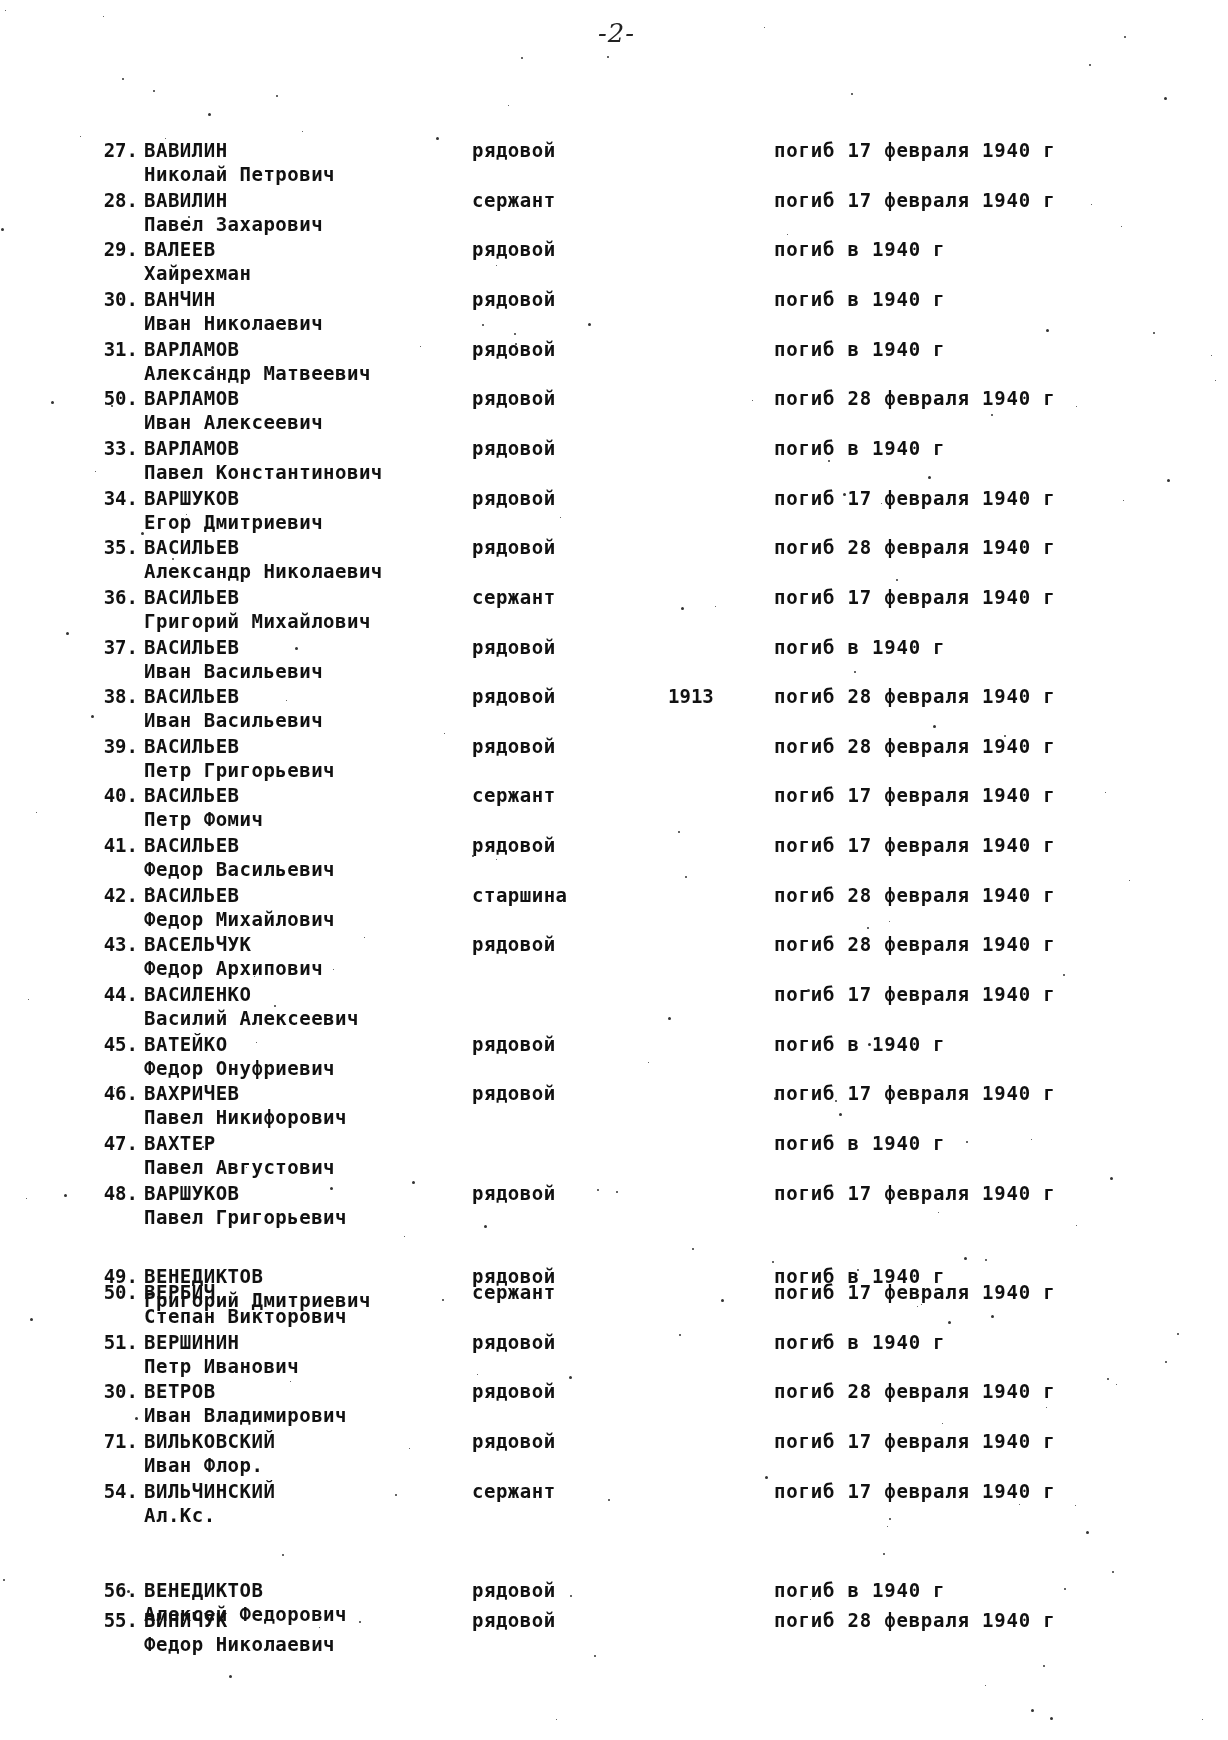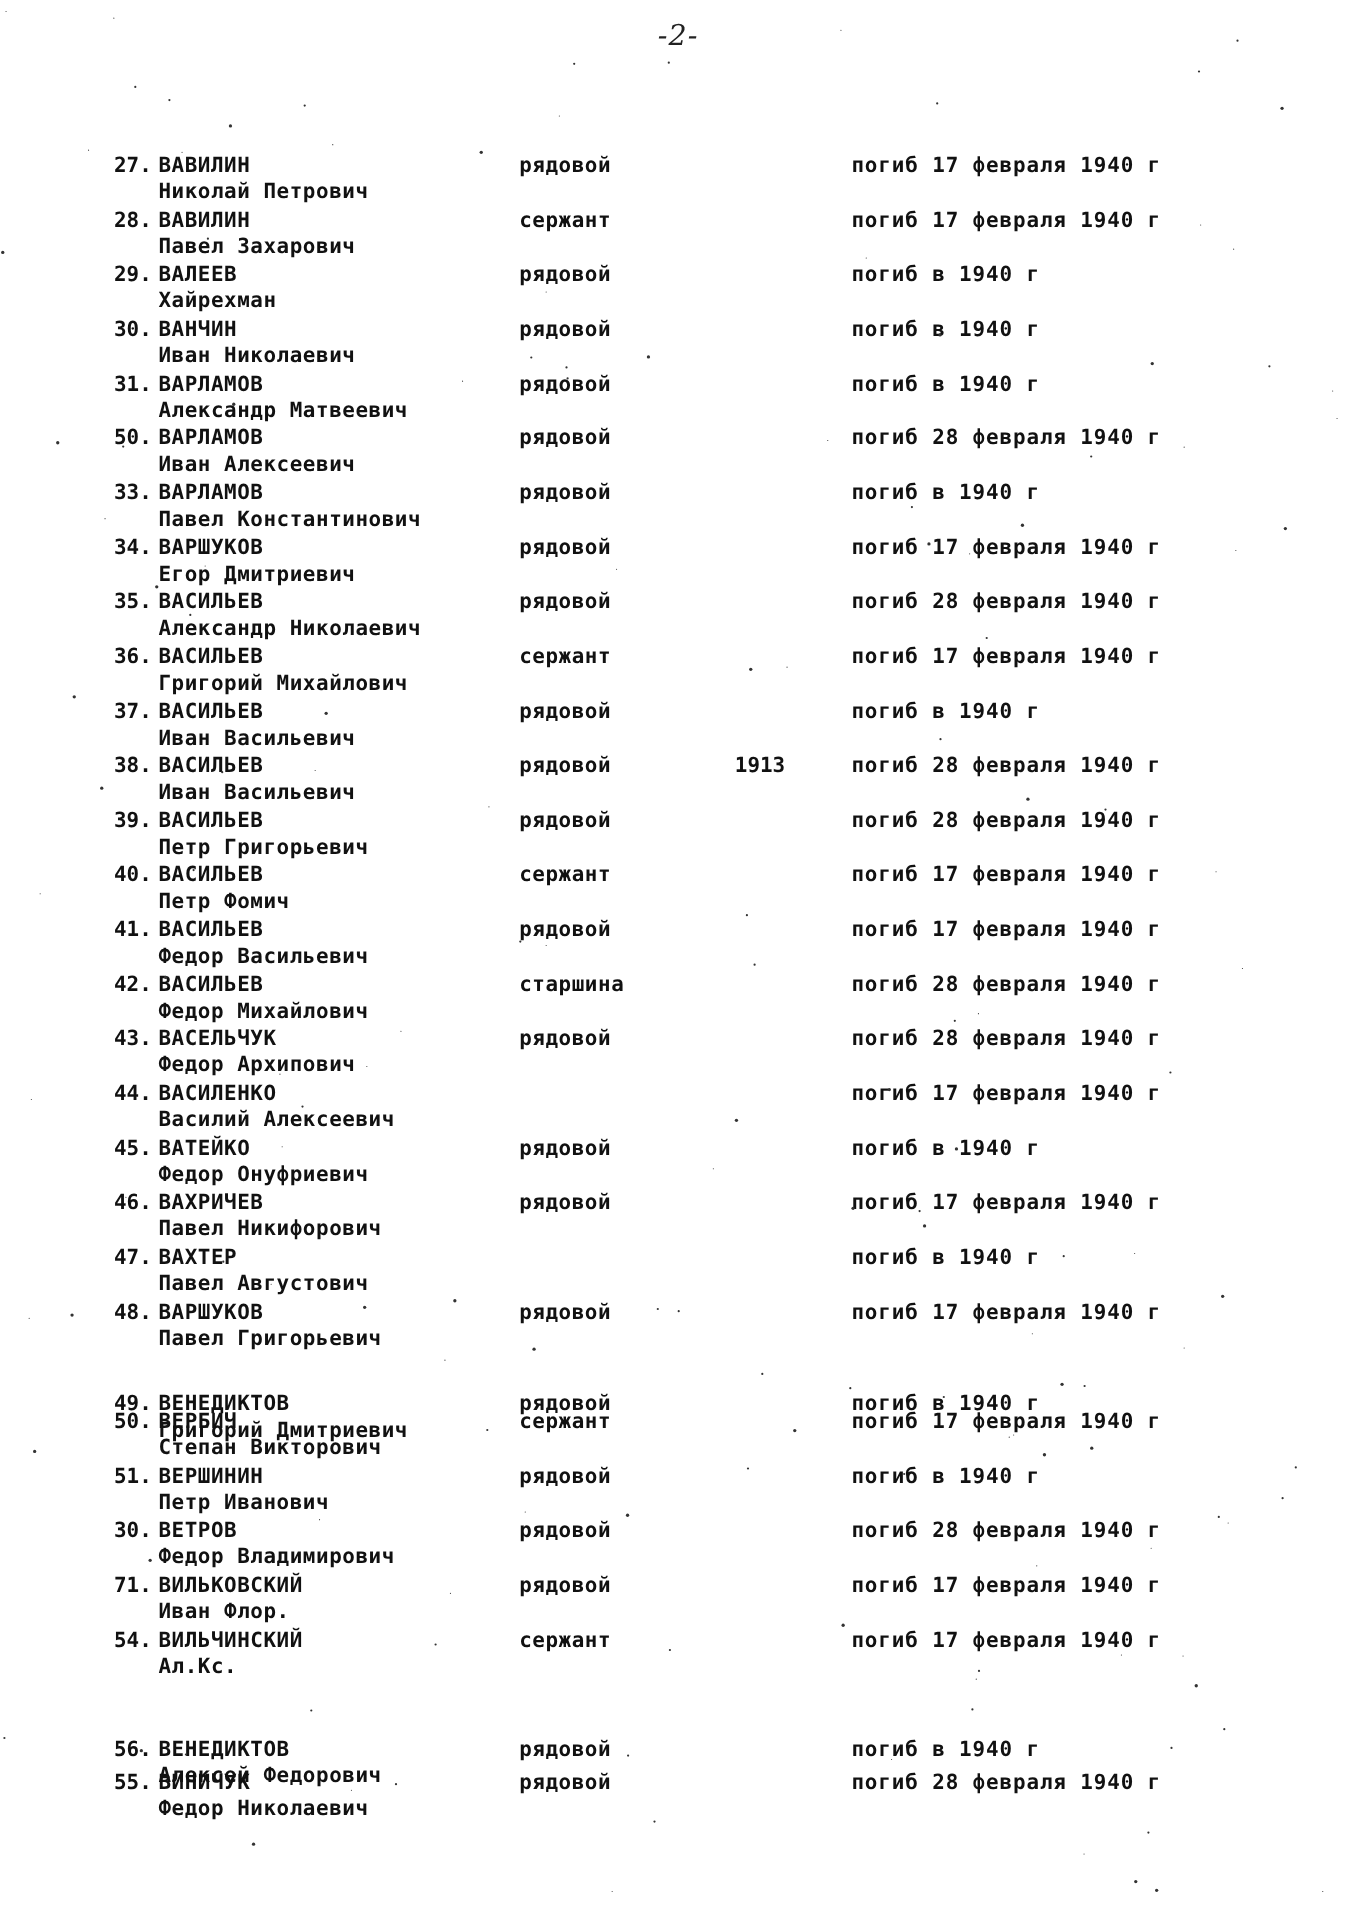--- a/index.html
+++ b/index.html
@@ -224,21 +224,21 @@
       <span class="num">51.</span>
       <span class="surname">ВЕРШИНИН</span>
       <span class="given">Петр Иванович</span>
       <span class="rank">рядовой</span>
       <span class="birth"></span>
       <span class="fate">погиб в 1940 г</span>
     </div>
     <div class="entry" style="top: 1380.25px;">
       <span class="num">30.</span>
       <span class="surname">ВЕТРОВ</span>
-      <span class="given">Федор Владимирович</span>
+      <span class="given">Иван Владимирович</span>
       <span class="rank">рядовой</span>
       <span class="birth"></span>
       <span class="fate">погиб 28 февраля 1940 г</span>
     </div>
     <div class="entry" style="top: 1429.9px;">
       <span class="num">71.</span>
       <span class="surname">ВИЛЬКОВСКИЙ</span>
       <span class="given">Иван Флор.</span>
       <span class="rank">рядовой</span>
       <span class="birth"></span>

